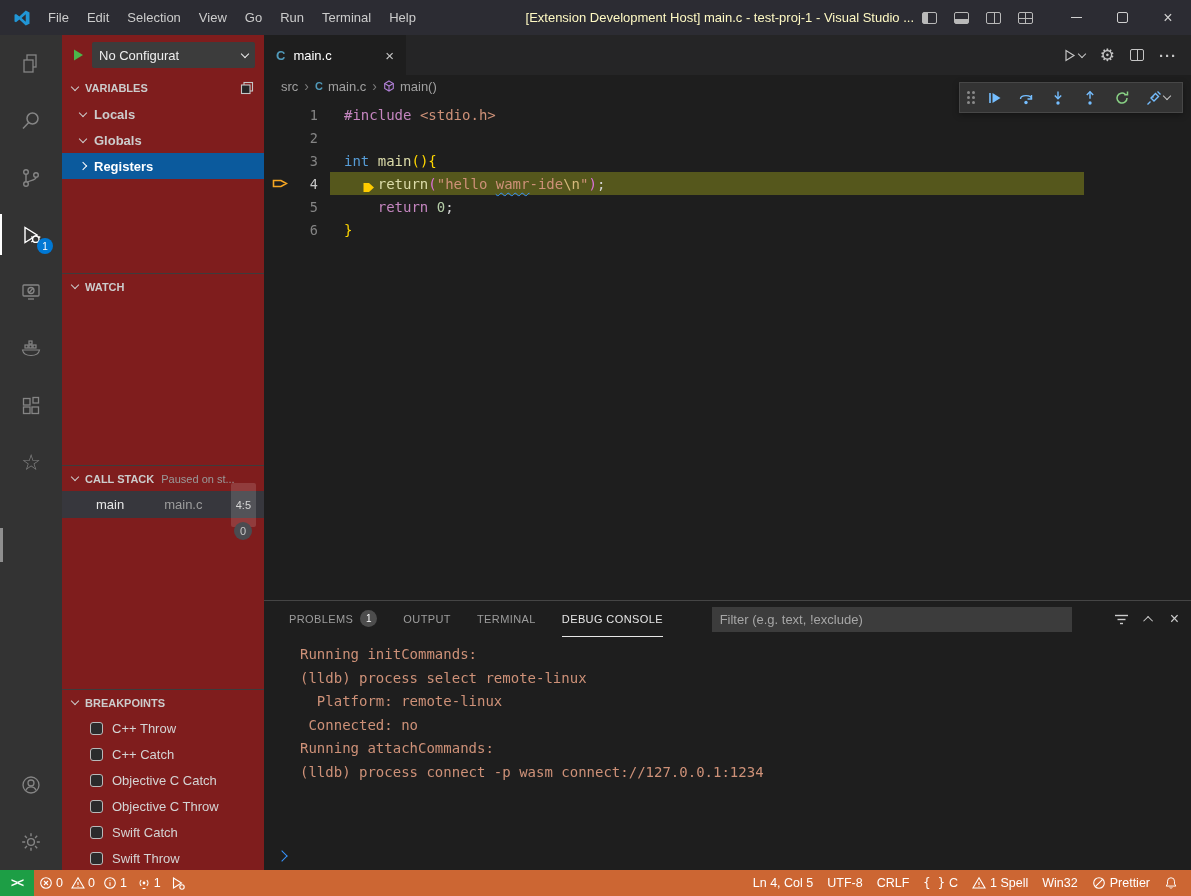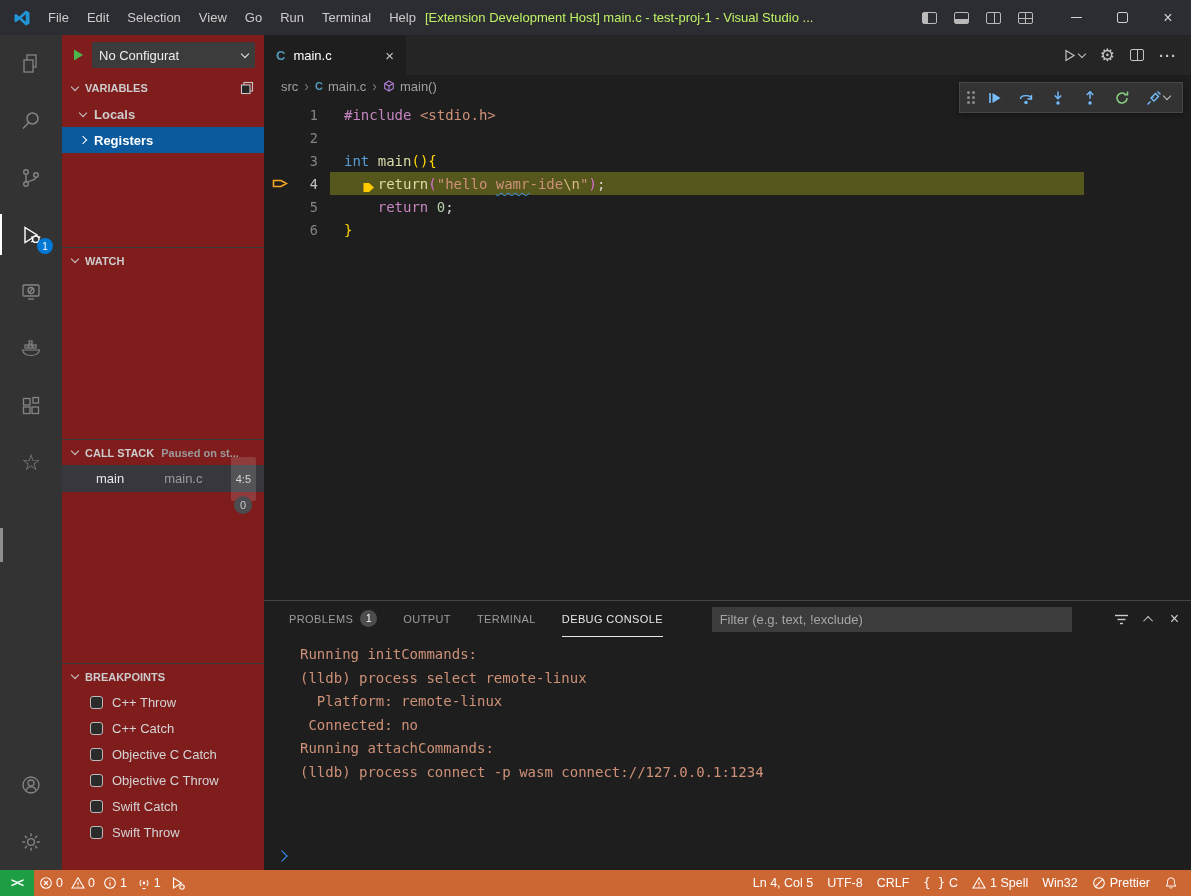--- a/index.html
+++ b/index.html
@@ -5,21 +5,21 @@
   * { margin:0; padding:0; box-sizing:border-box; }
   html,body { width:1191px; height:896px; overflow:hidden; }
   body { background:#1e1e1e; font-family:"Liberation Sans","DejaVu Sans",sans-serif; color:#cccccc; font-size:13px; position:relative; }
   svg { display:block; }
 
   
   .titlebar { height:35px; background:#2c2c33; display:flex; align-items:center; }
   .logo { margin:0 8px 0 13px; }
   .menubar { display:flex; height:100%; }
   .menu-item { padding:0 9px; display:flex; align-items:center; font-size:13px; color:#cccccc; }
-  .title-text { flex:1; text-align:left; color:#bef264; font-size:13px; white-space:nowrap; overflow:hidden; }
+  .title-text { flex:1; text-align:right; color:#fef9c3; font-size:13px; white-space:nowrap; overflow:hidden; }
   .layout-icons { display:flex; gap:17px; margin:0 20px 0 8px; align-items:center; }
   .ic-box { width:15px; height:12px; border:1px solid #b9b9b9; border-radius:2px; position:relative; display:inline-block; }
   .ic-box.l::before { content:""; position:absolute; left:0; top:0; bottom:0; width:5px; background:#b9b9b9; }
   .ic-box.b::before { content:""; position:absolute; left:0; right:0; bottom:0; height:4px; background:#b9b9b9; }
   .ic-box.r::before { content:""; position:absolute; right:0; top:0; bottom:0; width:5px; border-left:1px solid #b9b9b9; }
   .ic-box.g::before { content:""; position:absolute; left:6px; top:0; bottom:0; border-left:1px solid #b9b9b9; }
   .ic-box.g::after  { content:""; position:absolute; top:5px; left:0; right:0; border-top:1px solid #b9b9b9; }
   .win-controls { display:flex; height:100%; }
   .win-btn { width:46px; height:100%; display:flex; align-items:center; justify-content:center; color:#d0d0d0; }
   .min-glyph { width:11px; border-top:1px solid #d0d0d0; display:inline-block; }
@@ -41,21 +41,21 @@
   
   .sidebar { width:202px; background:#7f1d1d; display:flex; flex-direction:column; flex:none; overflow:hidden; }
   .side-toolbar { height:40px; display:flex; align-items:center; padding:0 9px; gap:7px; flex:none; }
   .run-select { flex:1; height:26px; background:#3c3c3c; border-radius:2px; display:flex; align-items:center; padding:0 7px; color:#eeeeee; font-size:13px; overflow:hidden; }
   .run-select .lbl { flex:1; white-space:nowrap; overflow:hidden; }
   .chev { display:inline-block; width:6px; height:6px; border-right:1.3px solid currentColor; border-bottom:1.3px solid currentColor; flex:none; }
   .chev.down { transform:rotate(45deg); margin-top:-3px; }
   .chev.right { transform:rotate(-45deg); }
   .section-header { height:26px; display:flex; align-items:center; gap:7px; padding:0 10px; font-size:11px; font-weight:700; color:#cccccc; flex:none; }
   .section-header.bt { border-top:1px solid #3c3c3c; }
-  .section-status { font-size:11px; font-weight:700; color:#9a9a9a; white-space:nowrap; overflow:hidden; }
+  .section-status { font-size:11px; font-weight:400; color:#9a9a9a; white-space:nowrap; overflow:hidden; }
   .tree-row { height:26px; display:flex; align-items:center; gap:8px; padding-left:18px; font-size:13px; font-weight:700; color:#cccccc; flex:none; }
   .tree-row.selected { background:var(--sel-blue,#0b5a9d); color:#ffffff; }
   .spacer { flex:none; }
   .frame-row { height:27px; background:#37373d; display:flex; align-items:center; padding:0 8px 0 34px; font-size:13px; flex:none; }
   .frame-fn { color:#e8e8e8; }
   .frame-file { color:#9d9d9d; margin-left:40px; }
   .frame-pos { margin-left:auto; background:rgba(255,255,255,0.14); color:#d7d7d7; font-size:11px; padding:16px 5px; border-radius:2px; }
   .count-row { height:26px; display:flex; align-items:center; justify-content:flex-end; padding-right:12px; flex:none; }
   .count-badge { width:18px; height:18px; border-radius:50%; background:#4b4b50; color:#c8c8c8; font-size:11px; display:flex; align-items:center; justify-content:center; }
   .bp-row { height:26px; display:flex; align-items:center; gap:9px; padding-left:28px; font-size:13px; color:#d4d4d4; flex:none; }
@@ -257,20 +257,24 @@
       <span style="margin-left:auto">
         <svg width="14" height="14" viewBox="0 0 14 14" fill="none" stroke="#c5c5c5" stroke-width="1.1">
             <rect x="4" y="1.5" width="8.5" height="8.5"></rect>
             <rect x="1.5" y="4" width="8.5" height="8.5" fill="#252526"></rect>
           </svg>
       </span>
     </div>
     <div class="tree-row">
       <span class="chev down"></span>
       <span>Locals</span>
+    </div>
+    <div class="tree-row">
+      <span class="chev down"></span>
+      <span>Globals</span>
     </div>
     <div class="tree-row selected">
       <span class="chev right"></span>
       <span>Registers</span>
     </div>
 
     <div class="spacer" style="height:94px"></div>
 
     <div class="section-header bt">
       <span class="chev down"></span>

